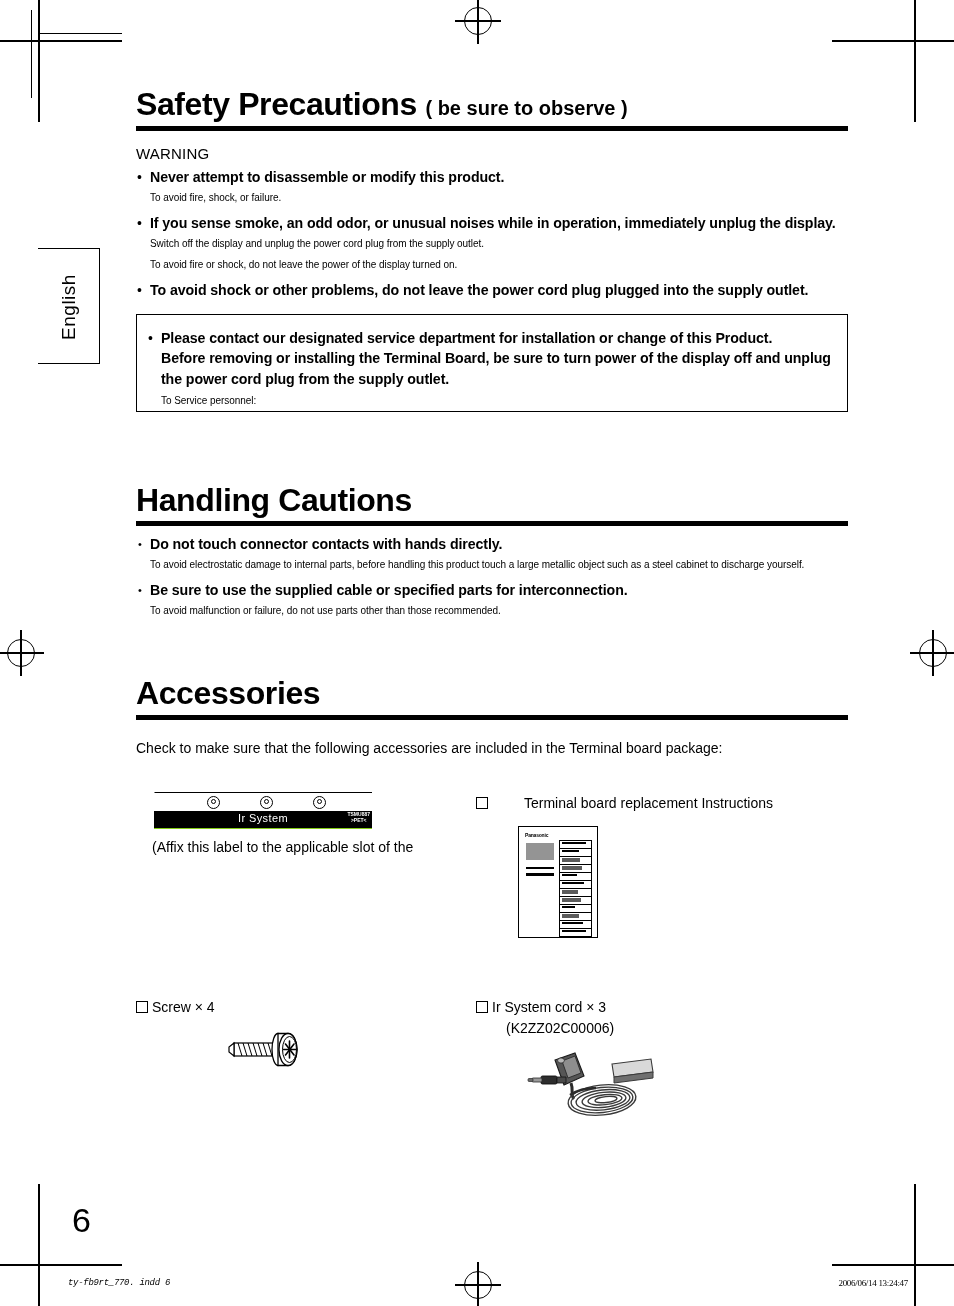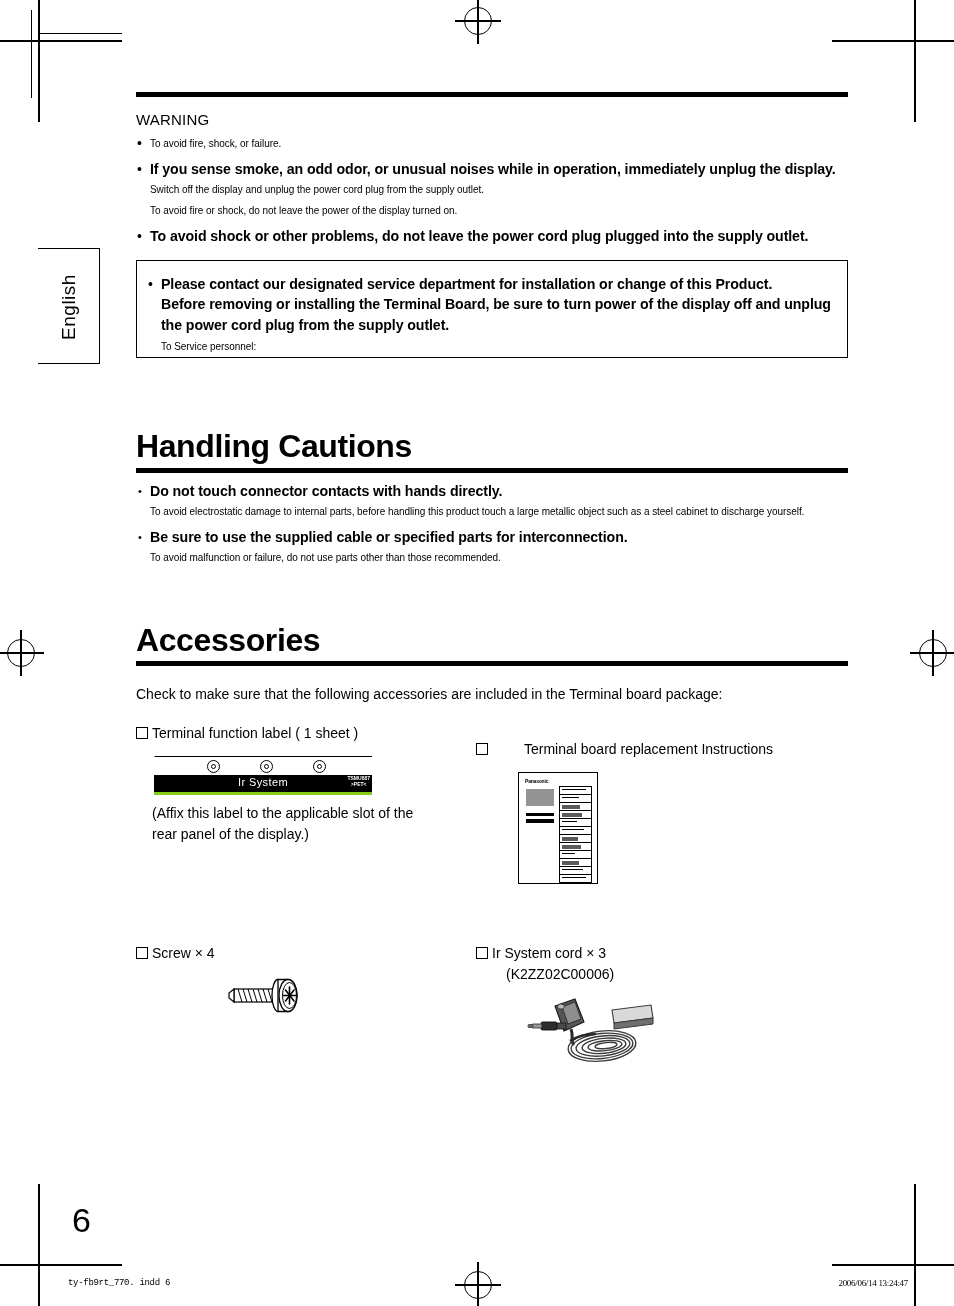--- a/index.html
+++ b/index.html
@@ -183,21 +183,21 @@
     margin-top: 3px;
   }
 
   
   .term-label {
     width: 218px;
     height: 36px;
     margin: 14px 0 0 18px;
     position: relative;
     background: #fff;
-    border-bottom: 3px solid #84cc16;
+    border-bottom: 1px solid #84cc16;
   }
   .term-label .top {
     position: absolute;
     left: 0; top: 0; right: 0; height: 19px;
     border-top: 1.5px solid #000;
     border-left: 1px solid #fff;
   }
   .term-label .jack {
     position: absolute;
     top: 3px;
@@ -306,20 +306,21 @@
     letter-spacing: -1px;
   }
   .footer-left {
     position: absolute;
     left: 68px;
     bottom: 18px;
     font-size: 9px;
     font-family: "Liberation Mono", monospace;
     letter-spacing: -0.3px;
     color: #000;
+    font-style: italic;
   }
   .footer-right {
     position: absolute;
     right: 46px;
     bottom: 18px;
     font-size: 9px;
     font-family: Liberation Serif, serif;
     letter-spacing: -0.3px;
     color: #000;
   }
@@ -364,26 +365,28 @@
       <div class="c"></div>
     </div>
 
   <div class="lang-tab">
     <div class="lang-tab-text">English</div>
   </div>
 
   <div class="content">
 
     <div style="height:88px;"></div>
+    <h1 class="section"><span>Safety Precautions</span> <span class="sub">( be sure to observe )</span></h1>
     <div class="rule"></div>
 
     <div class="warn-head">WARNING</div>
 
     <ul class="bl">
       <li>
+        <div class="b-title">Never attempt to disassemble or modify this product.</div>
         <div class="b-body">To avoid fire, shock, or failure.</div>
       </li>
       <li>
         <div class="b-title">If you sense smoke, an odd odor, or unusual noises while in operation, immediately unplug the display.</div>
         <div class="b-body">Switch off the display and unplug the power cord plug from the supply outlet.</div>
         <div class="b-body">To avoid fire or shock, do not leave the power of the display turned on.</div>
       </li>
       <li>
         <div class="b-title">To avoid shock or other problems, do not leave the power cord plug plugged into the supply outlet.</div>
       </li>
@@ -416,43 +419,38 @@
 
     <div style="height:56px;"></div>
     <h1 class="section">Accessories</h1>
     <div class="rule"></div>
 
     <div class="lead" style="margin-top:18px;">Check to make sure that the following accessories are included in the Terminal board package:</div>
 
     <div class="acc-grid" style="height:200px;">
 
       <div class="acc-col-l">
-        <div class="acc-item-label">
-          <span class="chk"></span>
-          <span>Terminal function label ( 1 sheet )</span>
-        </div>
 
         <div class="term-label">
           <div class="top">
             <div class="jack" style="left:52px;"></div>
             <div class="jack" style="left:105px;"></div>
             <div class="jack" style="left:158px;"></div>
           </div>
           <div class="bar">
             <div class="bar-text">Ir System</div>
             <div class="recyc">
               <div>TSMU887</div>
               <div>&gt;PET&lt;</div>
             </div>
           </div>
         </div>
 
         <div class="acc-note">
           <div>(Affix this label to the applicable slot of the</div>
-          <div>rear panel of the display.)</div>
         </div>
       </div>
 
       <div class="acc-col-r">
         <div class="acc-item-label" style="margin-top:16px;gap:32px;">
           <span class="chk"></span>
           <span>Terminal board replacement Instructions</span>
         </div>
 
         <div class="booklet">

